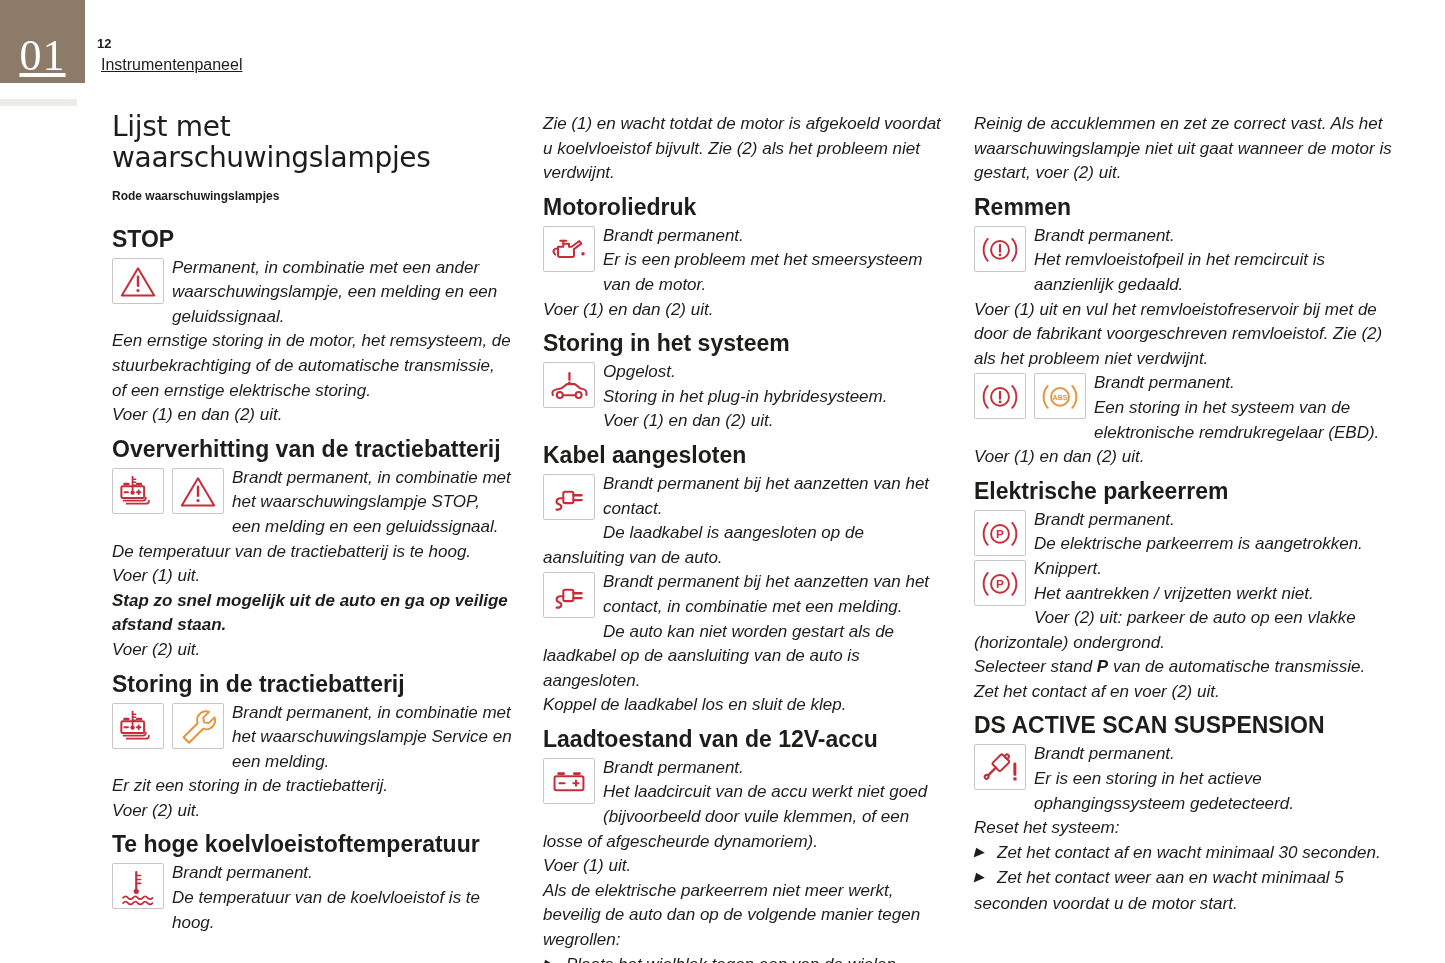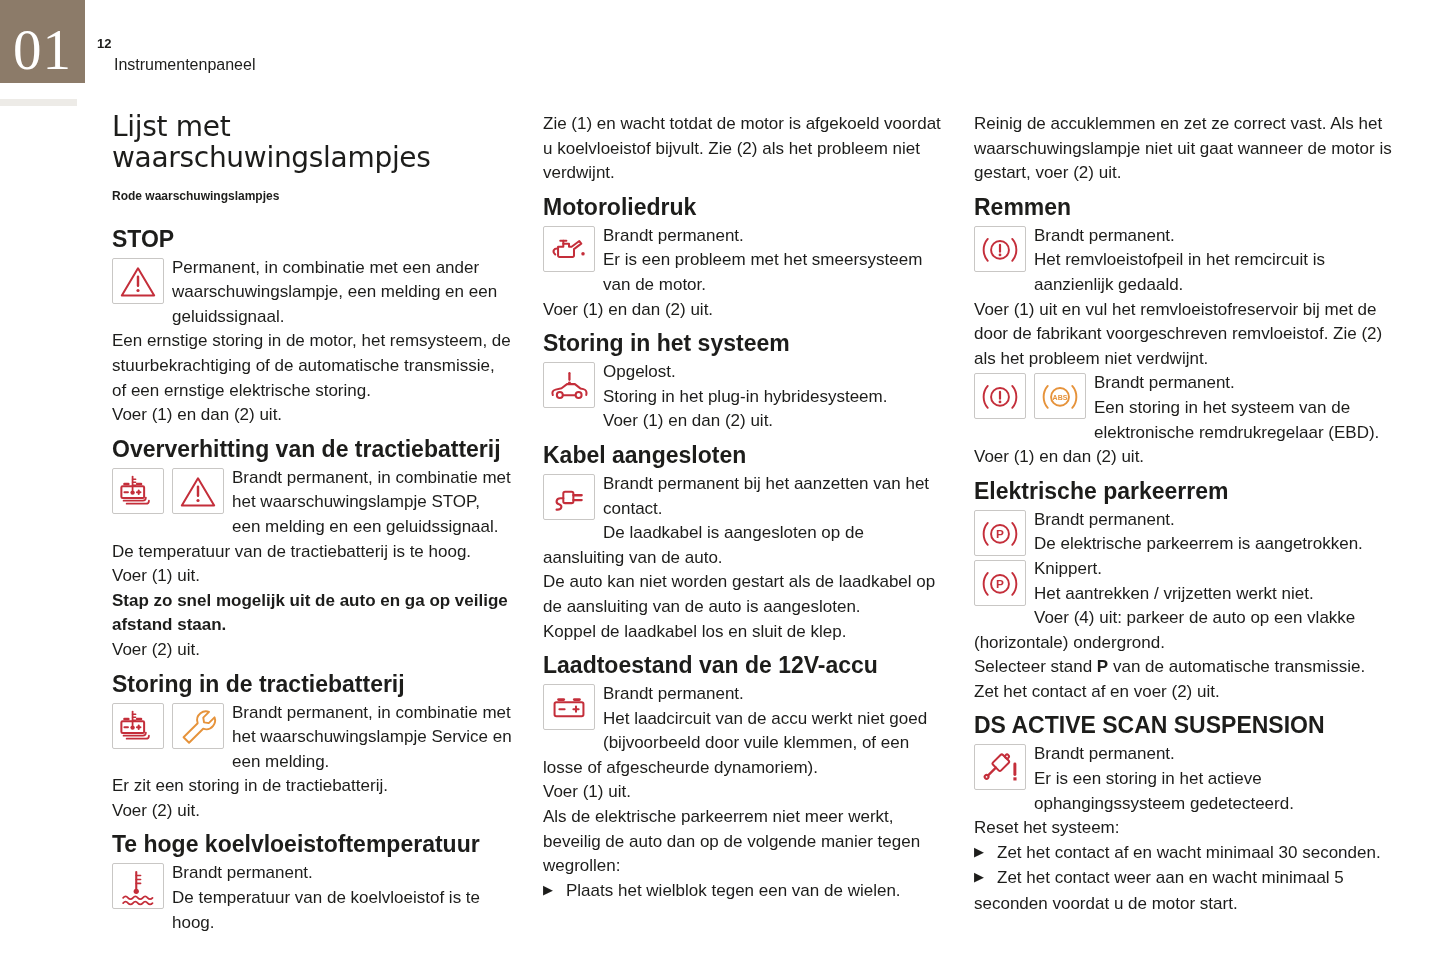--- a/index.html
+++ b/index.html
@@ -1,34 +1,34 @@
 <!DOCTYPE html>
 <html><head>
 <meta charset="utf-8">
 <style>
   html,body{margin:0;padding:0;background:#fff;}
   .page{position:relative;width:1445px;height:963px;background:#ffffff;overflow:hidden;
         font-family:"Liberation Sans",sans-serif;color:#1d1d1b;}
   
   .chapnum{position:absolute;left:0;top:0;width:85px;height:83px;background:#8c7b69;
            display:flex;align-items:flex-end;justify-content:center;}
-  .chapnum span{font-family:"Liberation Serif",serif;color:#fff;font-size:57px;line-height:1;
-                padding-bottom:5px;letter-spacing:1px;}
+  .chapnum span{font-family:"Liberation Serif",serif;color:#fff;font-size:44px;line-height:1;
+                padding-bottom:5px;letter-spacing:1px;text-decoration:underline;}
   .pnum{position:absolute;left:97px;top:36px;font-size:13px;font-weight:bold;}
-  .ptitle{position:absolute;left:114px;top:56px;font-size:16px;}
+  .ptitle{position:absolute;left:101px;top:56px;font-size:16px;text-decoration:underline;}
   .headrule{position:absolute;left:0;top:99px;width:77px;height:7px;background:#edebe7;}
   
   .columns{position:absolute;left:112px;top:112px;display:flex;gap:31px;}
   .col{width:400px;}
   .col.wide{width:430px;}
   h1{font-family:"DejaVu Sans",sans-serif;font-weight:400;font-size:28px;line-height:1.1;
      margin:0 0 15px 0;letter-spacing:-0.3px;}
   h2{font-size:12px;margin:0 0 23px 0;}
   h3{font-size:23px;margin:8px 0 3px 0;}
-  p,.ipt{font-size:17px;line-height:24.6px;margin:0;}
+  p,.ipt{font-size:17px;line-height:24.6px;margin:0;font-style:italic;}
   p.b{font-weight:bold;}
   .iconpara{margin:0;}
   .iconpara::after{content:"";display:block;clear:none;}
   .ibox{float:left;clear:left;width:50px;height:44px;border:1px solid #c9c7c5;border-radius:2px;
         margin:2px 8px 2px 0;display:flex;align-items:center;justify-content:center;background:#fff;}
   .ibox + .ibox{clear:none;}
   .ibox svg{display:block;}
   .bullet .tri{font-size:13px;margin-right:13px;position:relative;top:-2px;}
 </style>
 </head>
@@ -191,20 +191,33 @@
                 <rect x="17.5" y="16" width="11.5" height="13" rx="2"></rect>
     <line x1="29" y1="20" x2="38.5" y2="20" stroke-width="2.6"></line>
     <line x1="29" y1="25.5" x2="38.5" y2="25.5" stroke-width="2.6"></line>
     <path d="M17.5 23.5 H14.2 C9.4 23.5 8.2 28.8 12.6 30.2 C17 31.6 15.8 37 9.8 36.4" stroke-width="2.4"></path>
               </g>
             </svg>
           </span>
           <p class="ipt">Brandt permanent bij het aanzetten van het contact.</p>
         </div>
         <p>De laadkabel is aangesloten op de aansluiting van de auto.</p>
+        <div class="iconpara">
+          <span class="ibox">
+            <svg width="42" height="40" viewBox="0 0 48 44">
+              <g stroke="#c42e3a" fill="none" stroke-width="2.3" stroke-linecap="round" stroke-linejoin="round">
+                <rect x="17.5" y="16" width="11.5" height="13" rx="2"></rect>
+    <line x1="29" y1="20" x2="38.5" y2="20" stroke-width="2.6"></line>
+    <line x1="29" y1="25.5" x2="38.5" y2="25.5" stroke-width="2.6"></line>
+    <path d="M17.5 23.5 H14.2 C9.4 23.5 8.2 28.8 12.6 30.2 C17 31.6 15.8 37 9.8 36.4" stroke-width="2.4"></path>
+              </g>
+            </svg>
+          </span>
+          <p class="ipt">Brandt permanent bij het aanzetten van het contact, in combinatie met een melding.</p>
+        </div>
         <p>De auto kan niet worden gestart als de laadkabel op de aansluiting van de auto is aangesloten.</p>
         <p>Koppel de laadkabel los en sluit de klep.</p>
         <h3>Laadtoestand van de 12V-accu</h3>
         <div class="iconpara">
           <span class="ibox">
             <svg width="42" height="40" viewBox="0 0 48 44">
               <g stroke="#c42e3a" fill="none" stroke-width="2.3" stroke-linecap="round" stroke-linejoin="round">
                 <rect x="7.5" y="16.5" width="33" height="16" rx="2"></rect>
     <line x1="12" y1="13.5" x2="18" y2="13.5" stroke-width="3"></line>
                 <line x1="30" y1="13.5" x2="36" y2="13.5" stroke-width="3"></line>
@@ -283,21 +296,21 @@
               <g stroke="#c42e3a" fill="none" stroke-width="2.3" stroke-linecap="round" stroke-linejoin="round">
                 <circle cx="24" cy="23" r="10.2" stroke-width="2.2"></circle>
     <path d="M10 10.5 A19 19 0 0 0 10 35.5" stroke-width="2.2"></path>
     <path d="M38 10.5 A19 19 0 0 1 38 35.5" stroke-width="2.2"></path>
     <text x="24" y="28" text-anchor="middle" font-family="Liberation Sans,sans-serif" font-size="13.5" font-weight="bold" fill="#c42e3a" stroke="none">P</text>
               </g>
             </svg>
           </span>
           <p class="ipt">Knippert.<br>Het aantrekken / vrijzetten werkt niet.</p>
         </div>
-        <p>Voer (4) uit: parkeer de auto op een vlakke (horizontale) ondergrond.</p>
+        <p>Voer (2) uit: parkeer de auto op een vlakke (horizontale) ondergrond.</p>
         <p>Selecteer stand <b>P</b> van de automatische transmissie.</p>
         <p>Zet het contact af en voer (2) uit.</p>
         <h3>DS ACTIVE SCAN SUSPENSION</h3>
         <div class="iconpara">
           <span class="ibox">
             <svg width="42" height="40" viewBox="0 0 48 44">
               <g stroke="#c42e3a" fill="none" stroke-width="2.3" stroke-linecap="round" stroke-linejoin="round">
                 <g transform="rotate(45 20 22)">
       <rect x="13.5" y="7" width="13" height="16" rx="2"></rect>
       <line x1="20" y1="23" x2="20" y2="35.5" stroke-width="2.6"></line>

